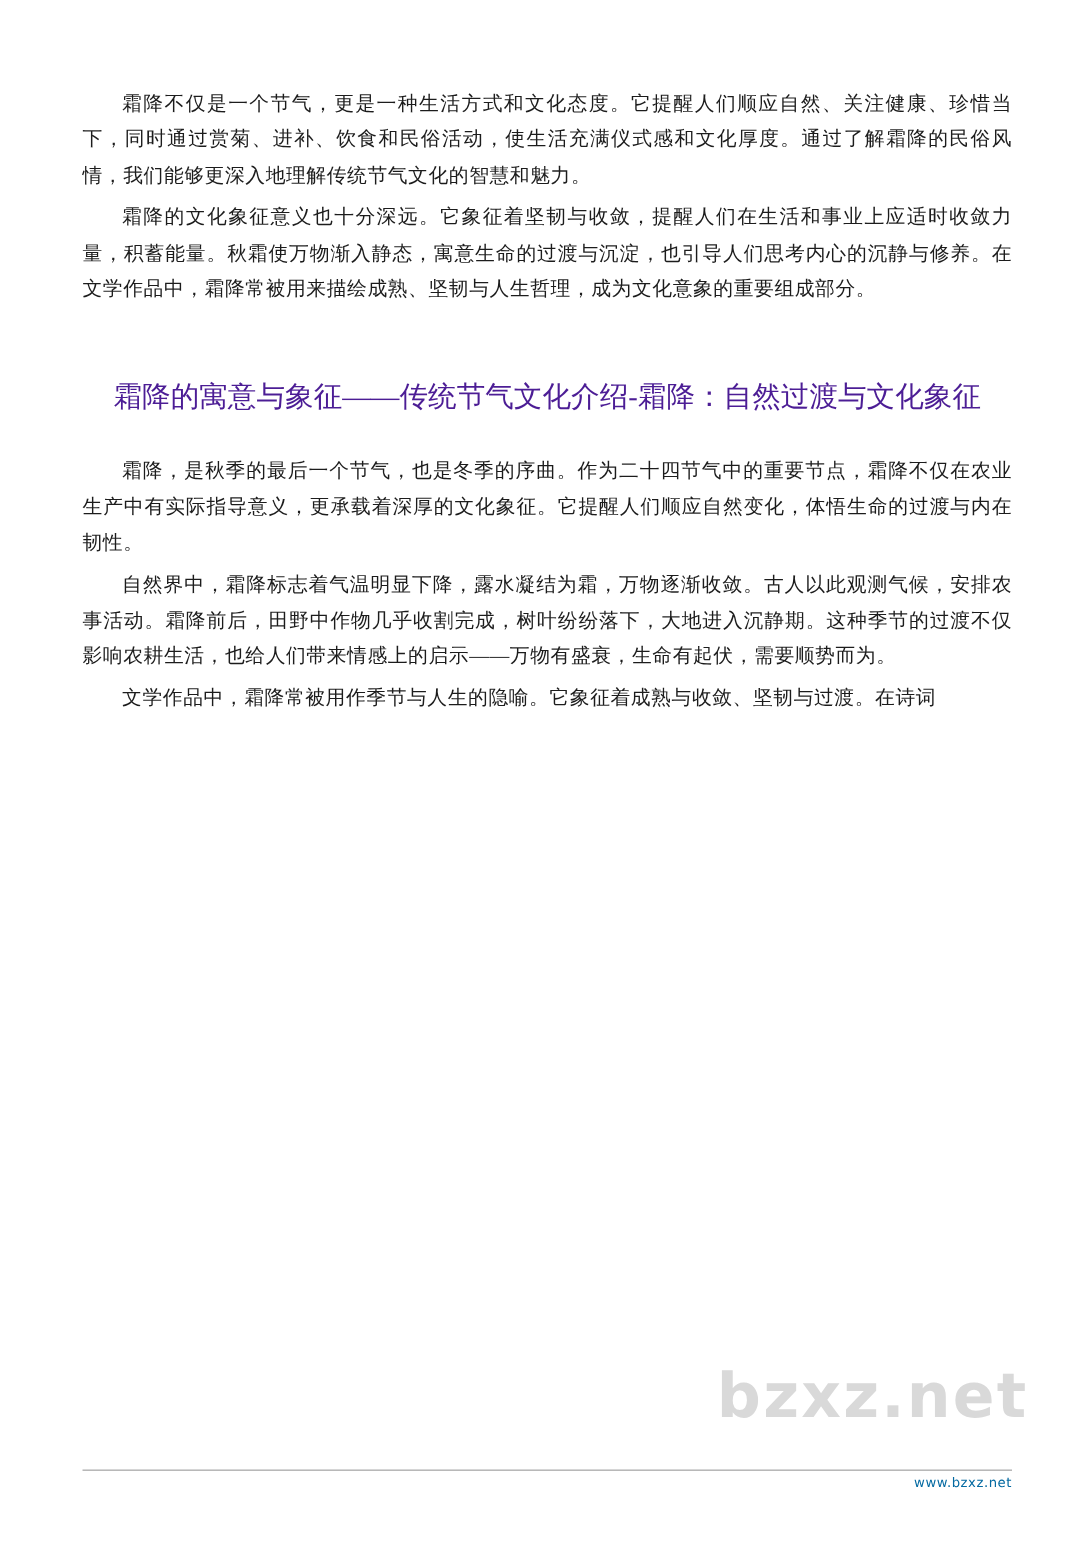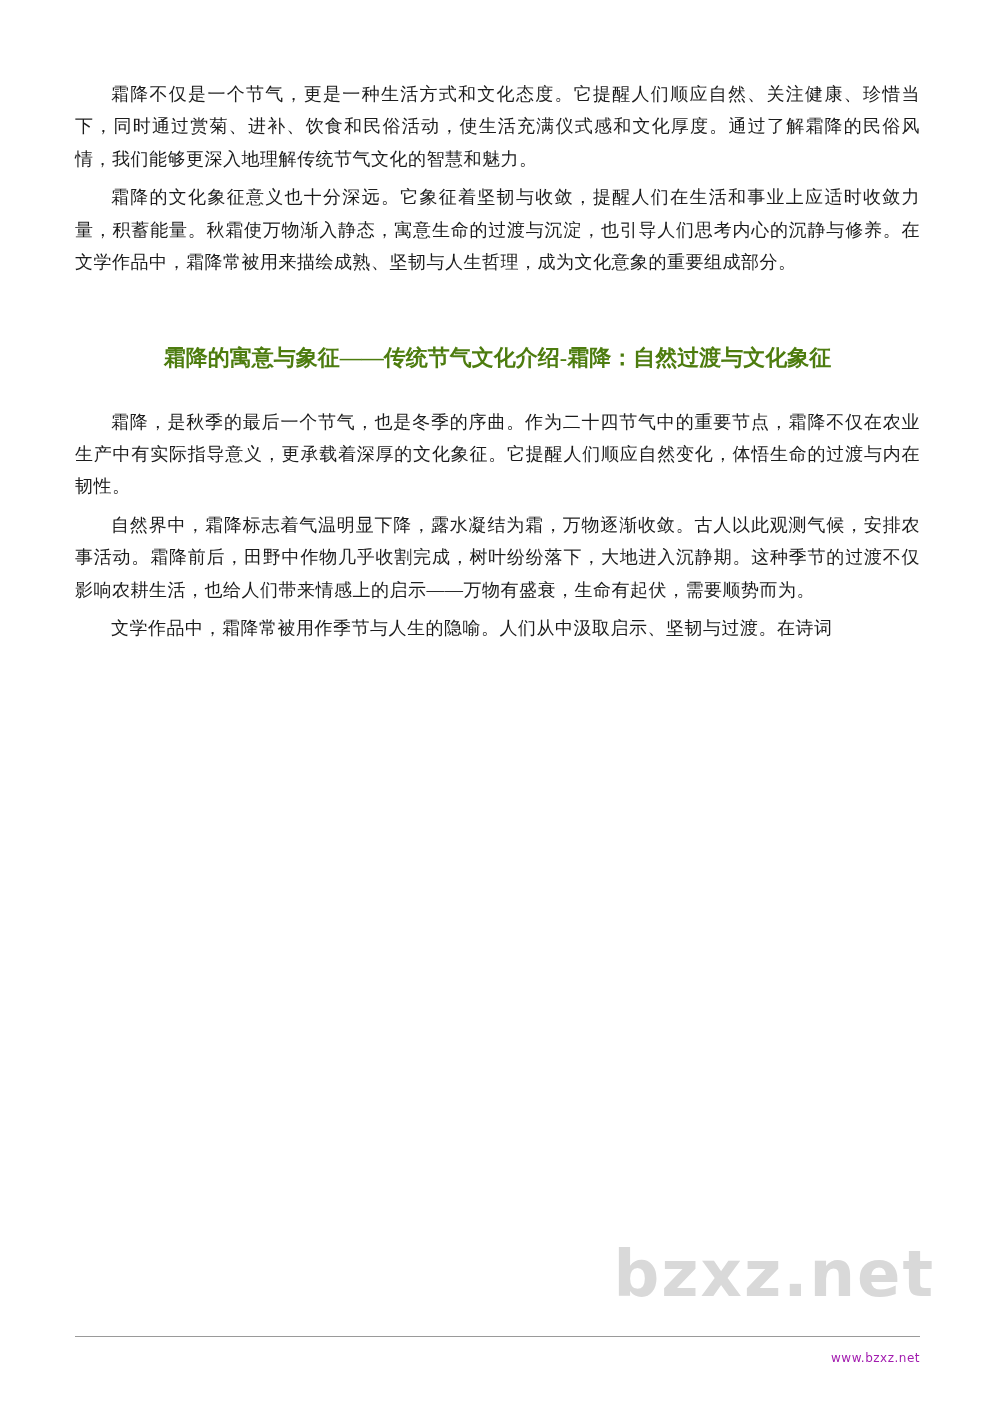--- a/index.html
+++ b/index.html
@@ -25,76 +25,76 @@
     margin: 0 0 6px 0;
     font-size: 18px;
     line-height: 32.4px;
     text-align: justify;
     text-indent: 2em;
     letter-spacing: 0.5px;
     word-break: break-all;
   }
   h1.title {
     margin: 62px 0 30px 0;
-    font-size: 22px;
-    font-weight: bold;
+    font-size: 26px;
+    font-weight: normal;
     line-height: 1.6;
     text-align: center;
-    color: #4d7c0f;
+    color: #4c1d95;
   }
   .watermark {
     position: absolute;
     top: 1242px;
     right: 58px;
     z-index: 0;
     font-family: "DejaVu Sans", "Liberation Sans", sans-serif;
-    font-size: 64px;
+    font-size: 56px;
     font-weight: 600;
     letter-spacing: 2px;
     color: #d9d9d9;
     user-select: none;
     line-height: 1;
   }
   .footer {
     position: absolute;
     left: 75px;
     width: 845px;
     top: 1336px;
     z-index: 2;
   }
   .footer-rule {
     border-top: 1px solid #9a9a9a;
     height: 0;
     width: 100%;
   }
   .footer-url {
-    margin-top: 14px;
+    margin-top: 4px;
     text-align: right;
     font-family: "DejaVu Sans", "Liberation Sans", sans-serif;
     font-size: 12px;
-    color: #a21caf;
+    color: #0369a1;
     letter-spacing: 0.5px;
   }
 </style>
 </head>
 <body>
 
 <div class="page">
 
   <div class="watermark">bzxz.net</div>
 
   <div class="content">
     <p class="para">霜降不仅是一个节气，更是一种生活方式和文化态度。它提醒人们顺应自然、关注健康、珍惜当下，同时通过赏菊、进补、饮食和民俗活动，使生活充满仪式感和文化厚度。通过了解霜降的民俗风情，我们能够更深入地理解传统节气文化的智慧和魅力。</p>
     <p class="para">霜降的文化象征意义也十分深远。它象征着坚韧与收敛，提醒人们在生活和事业上应适时收敛力量，积蓄能量。秋霜使万物渐入静态，寓意生命的过渡与沉淀，也引导人们思考内心的沉静与修养。在文学作品中，霜降常被用来描绘成熟、坚韧与人生哲理，成为文化意象的重要组成部分。</p>
 
     <h1 class="title">霜降的寓意与象征——传统节气文化介绍-霜降：自然过渡与文化象征</h1>
 
     <p class="para">霜降，是秋季的最后一个节气，也是冬季的序曲。作为二十四节气中的重要节点，霜降不仅在农业生产中有实际指导意义，更承载着深厚的文化象征。它提醒人们顺应自然变化，体悟生命的过渡与内在韧性。</p>
     <p class="para">自然界中，霜降标志着气温明显下降，露水凝结为霜，万物逐渐收敛。古人以此观测气候，安排农事活动。霜降前后，田野中作物几乎收割完成，树叶纷纷落下，大地进入沉静期。这种季节的过渡不仅影响农耕生活，也给人们带来情感上的启示——万物有盛衰，生命有起伏，需要顺势而为。</p>
-    <p class="para">文学作品中，霜降常被用作季节与人生的隐喻。人们从中汲取启示、坚韧与过渡。在诗词</p>
+    <p class="para">文学作品中，霜降常被用作季节与人生的隐喻。它象征着成熟与收敛、坚韧与过渡。在诗词</p>
   </div>
 
   <div class="footer">
     <div class="footer-rule"></div>
     <div class="footer-url">www.bzxz.net</div>
   </div>
 
 </div>
 
 </body></html>

